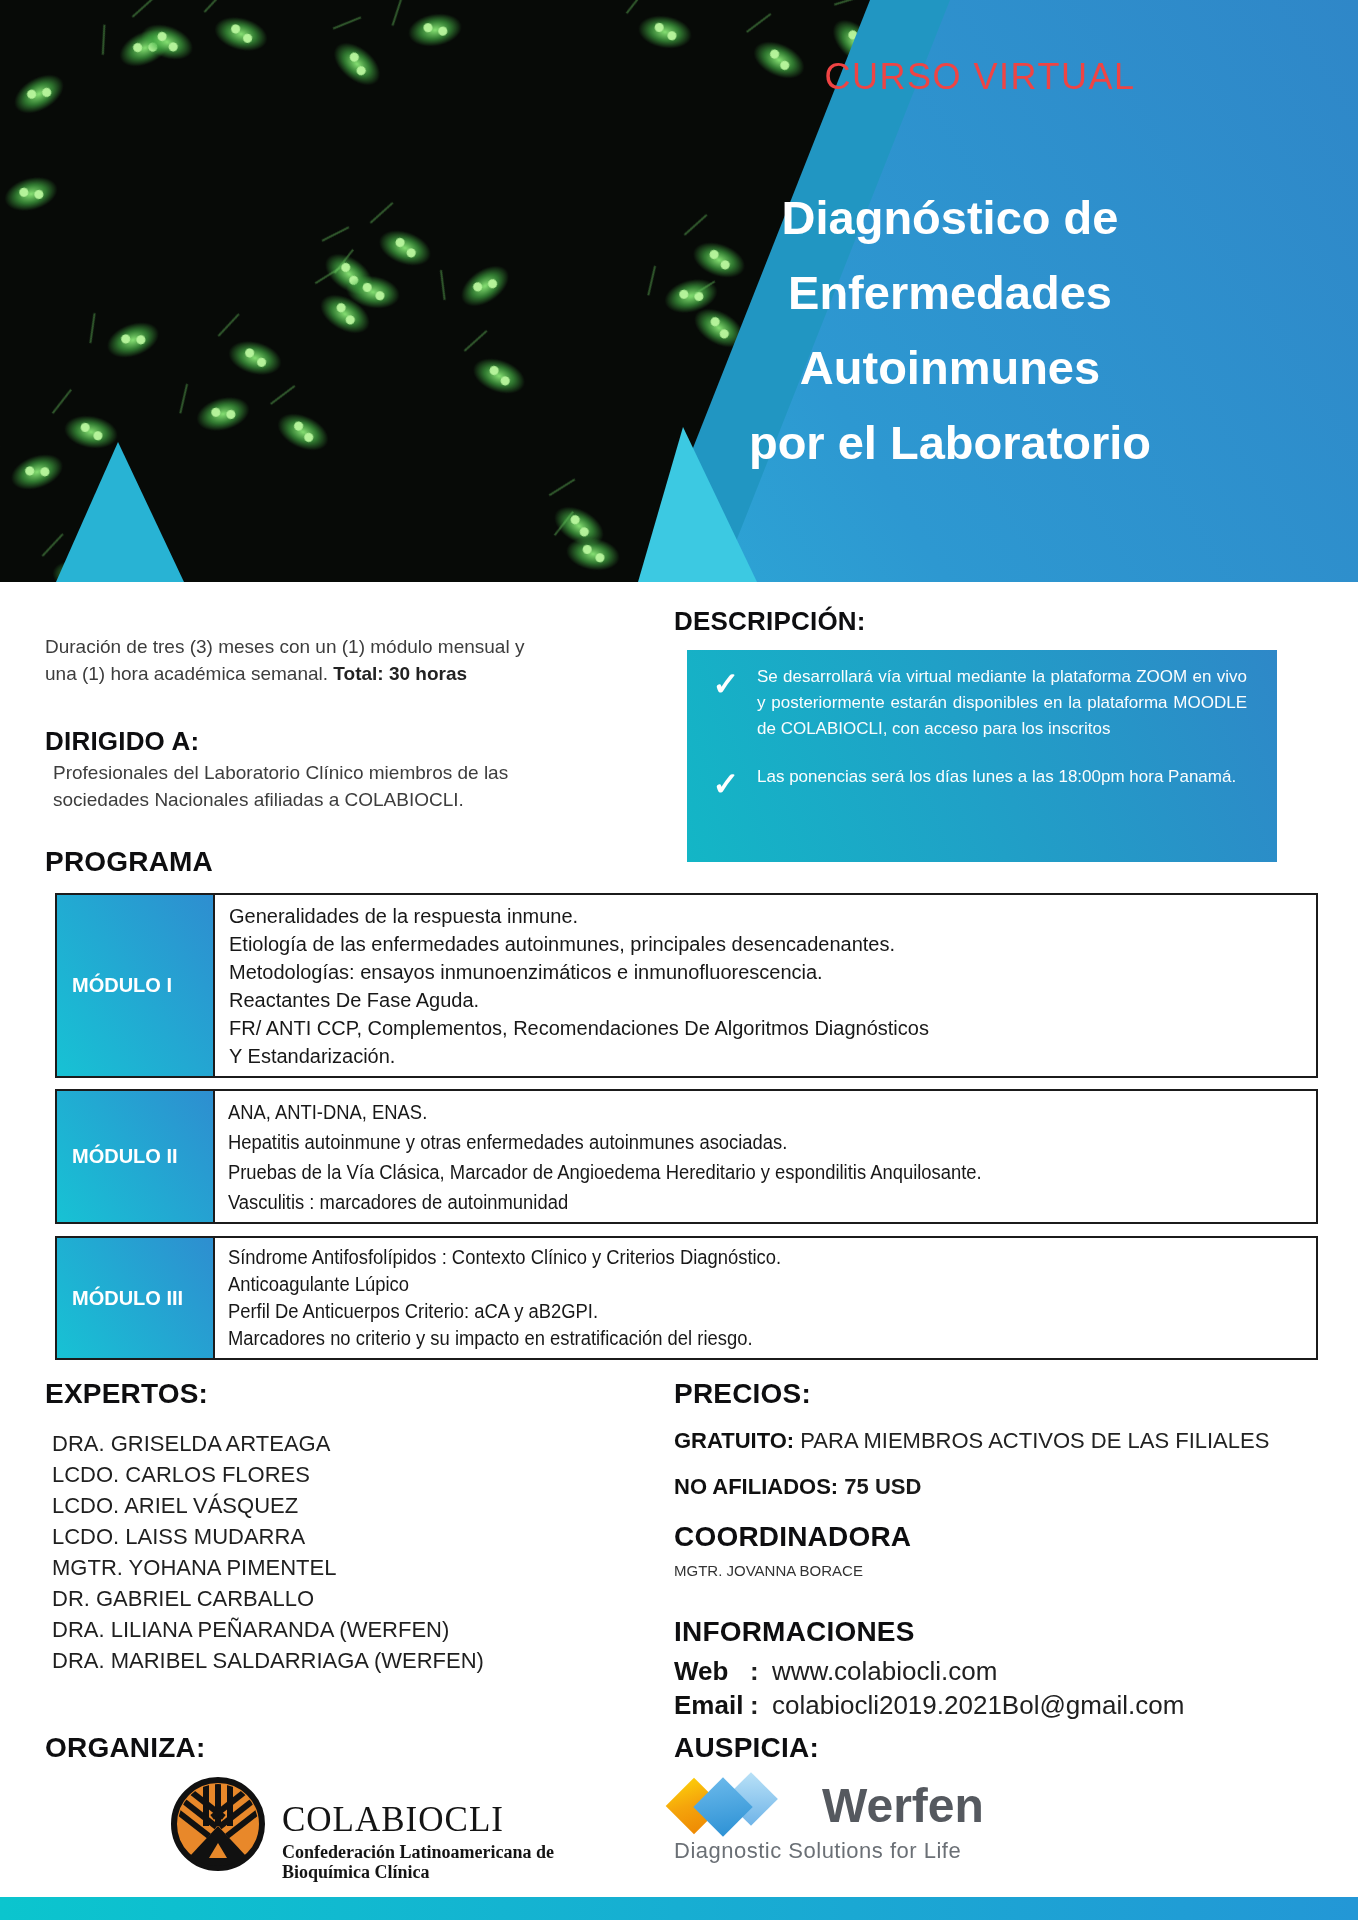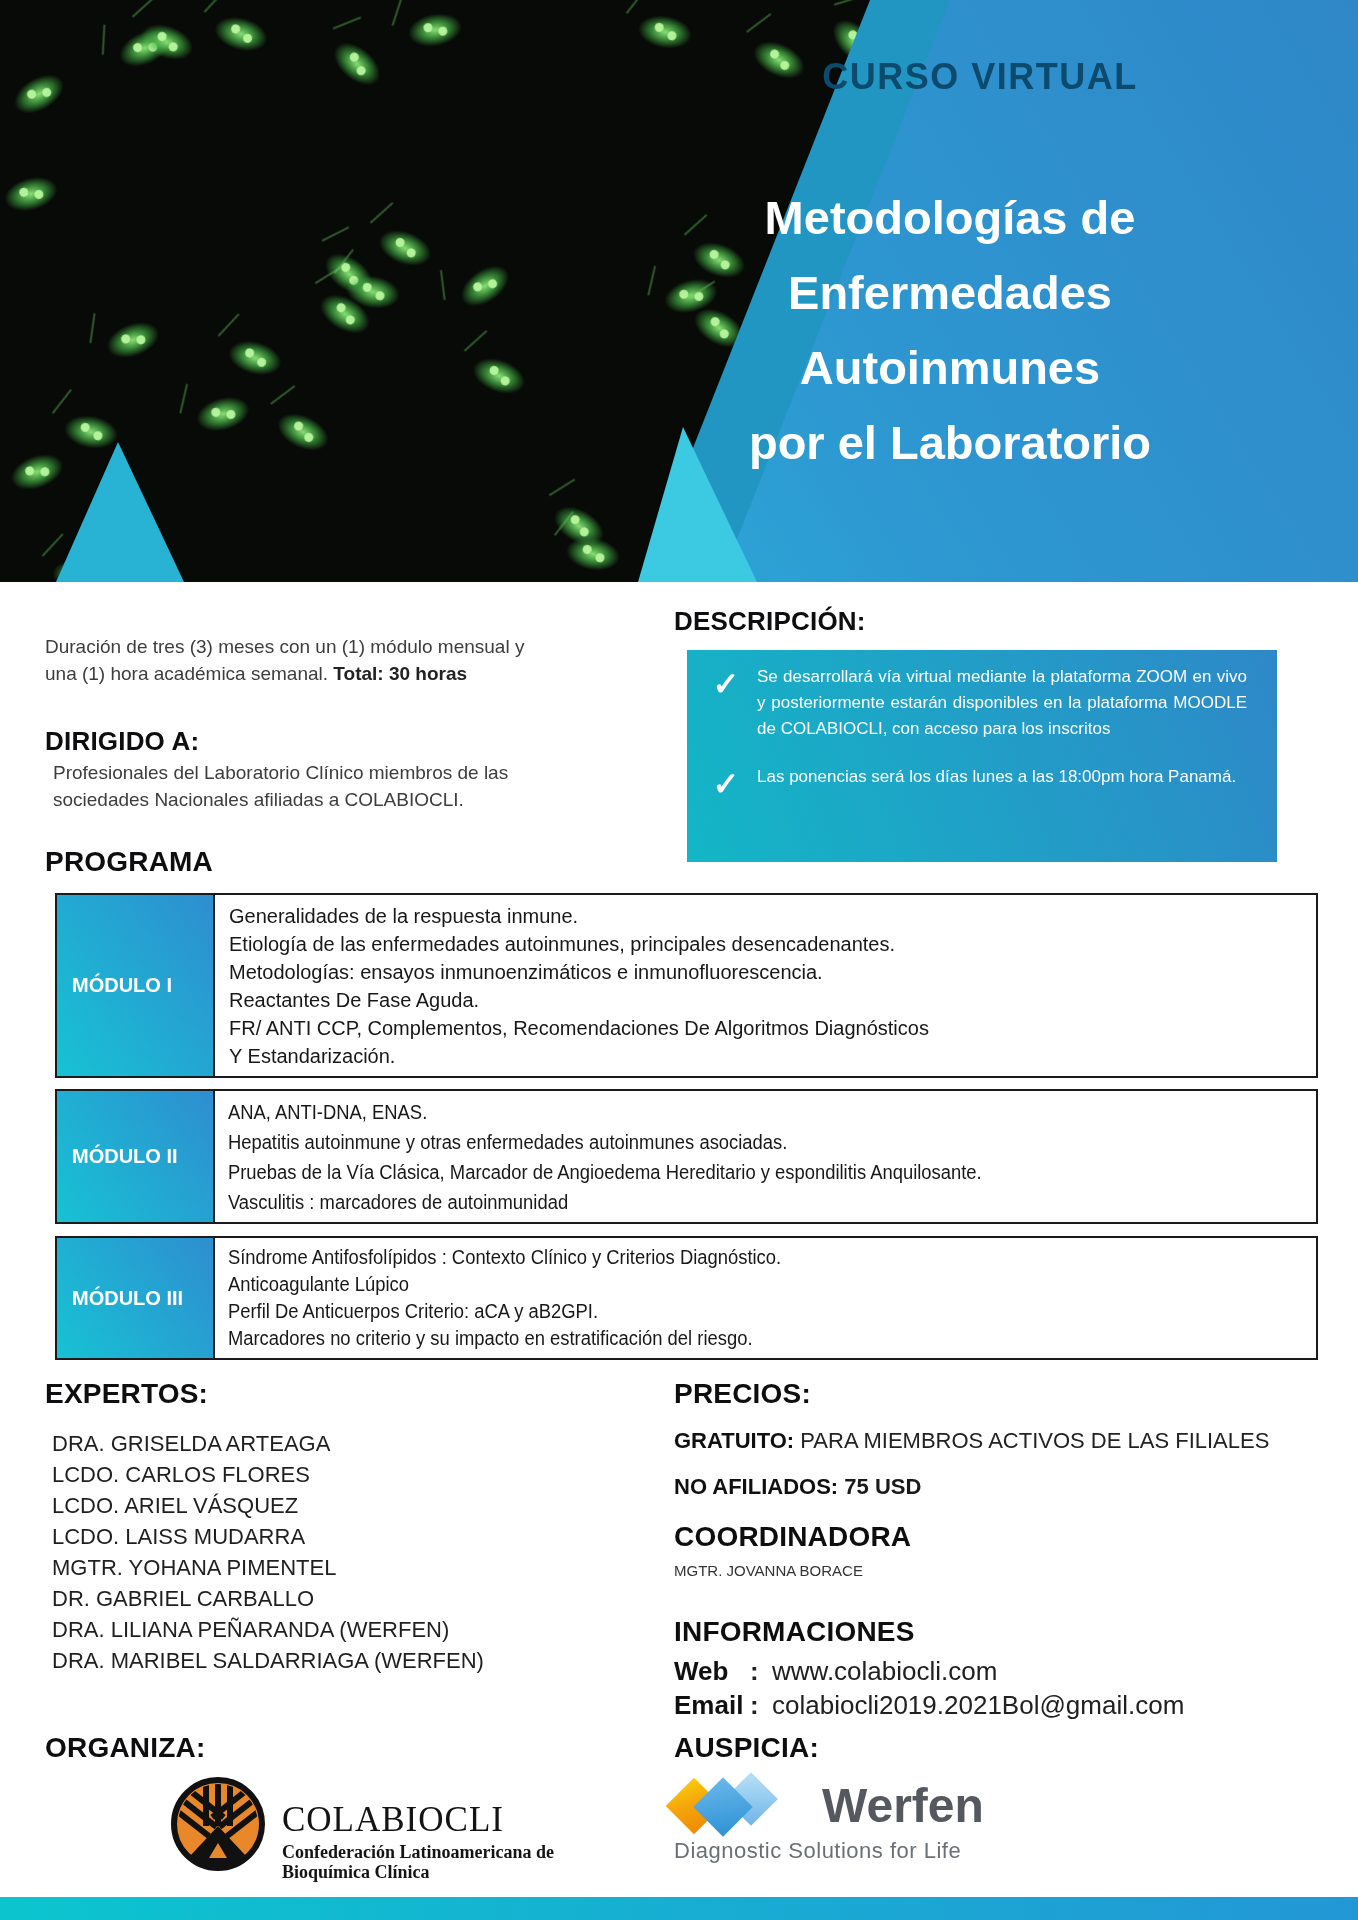--- a/index.html
+++ b/index.html
@@ -18,21 +18,21 @@
         background:#b9f79e;opacity:.95;}
   .cell .n1{left:30%;top:25%;}
   .cell .n2{left:55%;top:45%;}
   .tri{position:absolute;inset:0;}
   .tri-a{background:#2196c2;clip-path:polygon(870px 0,1358px 0,1358px 582px,640px 582px);}
   .tri-b{background:linear-gradient(58deg,#2bc3de 4%,#2d98d1 55%,#2f87c8 100%);
          clip-path:polygon(950px 0,1358px 0,1358px 582px,720px 582px);}
   .tri-left{background:#28b3d4;clip-path:polygon(118px 442px,184px 582px,56px 582px);}
   .tri-right{background:#3cc9e2;clip-path:polygon(683px 427px,757px 582px,638px 582px);}
   .kicker{position:absolute;left:640px;top:56px;width:680px;text-align:center;
-          font-size:36px;font-weight:bold;letter-spacing:1.5px;color:#0c4a6e;}
+          font-size:36px;font-weight:normal;letter-spacing:1.5px;color:#ef4444;}
   .title-block{position:absolute;left:610px;top:180px;width:680px;text-align:center;}
   .title-line{font-size:47px;line-height:75px;font-weight:bold;color:#ffffff;}
 
   
   .h1{position:absolute;font-size:26px;font-weight:bold;color:#0e0e10;letter-spacing:.2px;}
   .h1.big{font-size:28px;}
   .body-text{position:absolute;font-size:19px;line-height:27px;color:#3d3d3d;}
   .pre{white-space:pre-line;}
   .body-text b{color:#222;}
 
@@ -206,21 +206,21 @@
           <div class="n1"></div>
           <div class="n2"></div>
         </div>
       </div>
     <div class="tri tri-left"></div>
     <div class="tri tri-a"></div>
     <div class="tri tri-b"></div>
     <div class="tri tri-right"></div>
     <div class="kicker">CURSO VIRTUAL</div>
     <div class="title-block" id="title-block">
-        <div class="title-line">Metodologías de</div>
+        <div class="title-line">Diagnóstico de</div>
         <div class="title-line">Enfermedades</div>
         <div class="title-line">Autoinmunes</div>
         <div class="title-line">por el Laboratorio</div>
       </div>
   </div>
 
   <p class="body-text" style="left:45px;top:633px;width:580px;margin:0;"><span class="pre">Duración de tres (3) meses con un (1) módulo mensual y
 una (1) hora académica semanal. </span><b>Total:  30 horas</b></p>
 
   <div class="h1" style="left:45px;top:726px;">DIRIGIDO A:</div>

